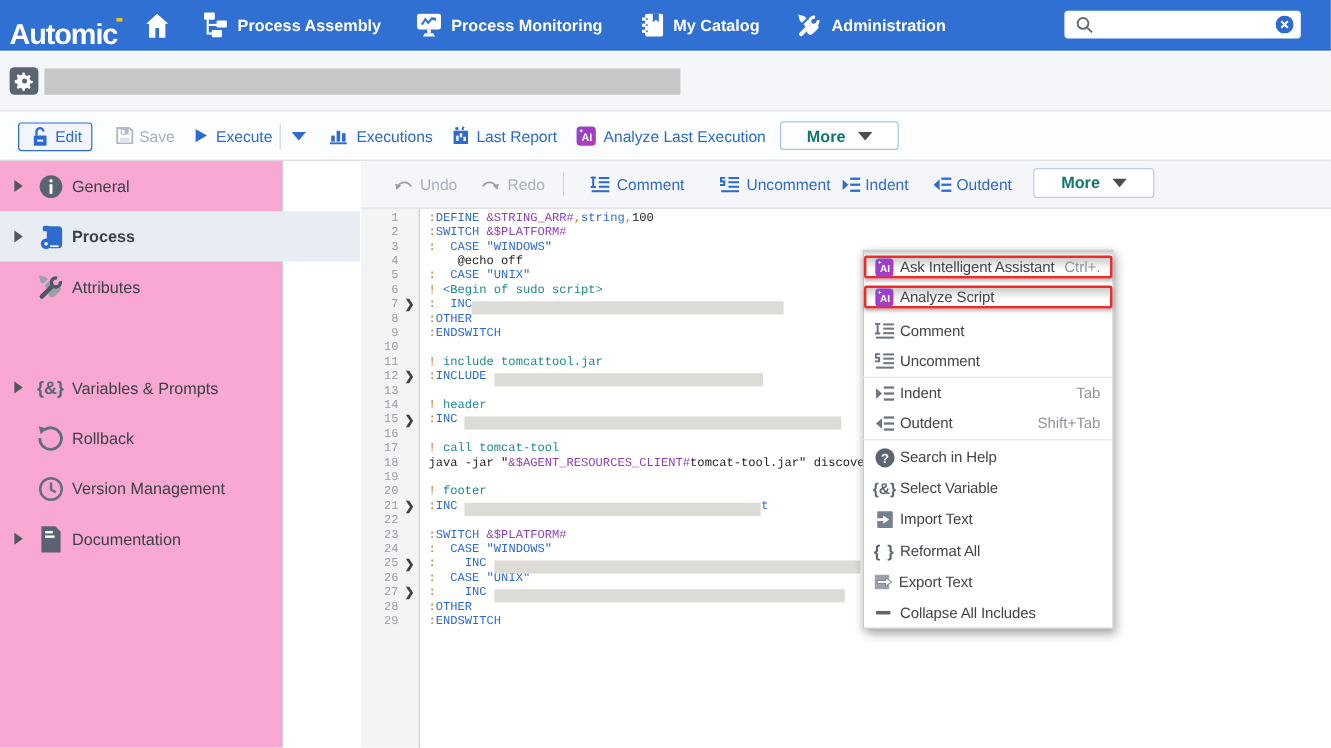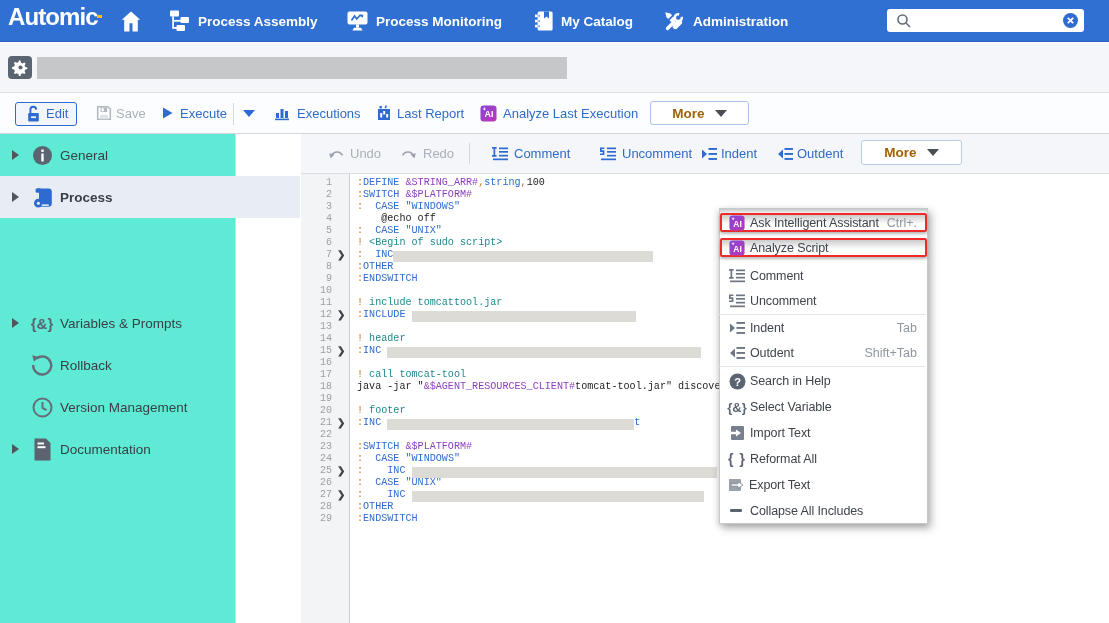--- a/index.html
+++ b/index.html
@@ -1,39 +1,39 @@
 <!DOCTYPE html>
 <html><head><meta charset="utf-8">
 <style>
 *{margin:0;padding:0;box-sizing:border-box}
 html,body{width:1109px;height:623px;overflow:hidden;background:#fff;font-family:"Liberation Sans",sans-serif}
 
 #nav{position:absolute;left:0;top:0;width:1109px;height:42px;background:#3070d2;border-bottom:1px solid #2b62c2}
-#nav .logo{position:absolute;left:8px;top:3px;color:#fff;font-size:24px;font-weight:bold;letter-spacing:-0.9px}
+#nav .logo{position:absolute;left:8px;top:16px;color:#fff;font-size:24px;font-weight:bold;letter-spacing:-0.9px}
 
 .navitem{position:absolute;top:0;height:42px;display:flex;align-items:center;color:#fff;font-size:13.5px;font-weight:bold}
 .navitem svg{margin-right:8px}
 
 #search{position:absolute;left:887px;top:9px;width:197px;height:23px;background:#fff;border-radius:3px}
 
 #band2{position:absolute;left:0;top:43px;width:1109px;height:50px;background:#f5f6f9;border-bottom:1px solid #dcdee2}
 #gearbox{position:absolute;left:8px;top:13px;width:24px;height:23px;background:#5b6572;border-radius:4px;color:#fff;text-align:center}
 #skel{position:absolute;left:37px;top:14px;width:530px;height:22px;background:#c5c7c9}
 
 #tbar{position:absolute;left:0;top:93px;width:1109px;height:41px;background:#fcfdfe;border-bottom:1px solid #d4d6da}
 .tblue{color:#2e6bc9;font-size:13px}
 .tgray{color:#a9b0ba;font-size:13px}
 #editbtn{position:absolute;left:15px;top:9px;width:62px;height:24px;border:1px solid #2e6bd0;border-radius:3px;background:#f2f6fc}
 .tbitem{position:absolute;top:0;height:40px;display:flex;align-items:center}
 #morebtn1{position:absolute;left:650px;top:8px;width:99px;height:24px;border:1px solid #a9c4e6;border-radius:3px;background:#fff;display:flex;align-items:center;justify-content:center}
 #morebtn2{position:absolute;left:560px;top:6px;width:101px;height:25px;border:1px solid #b9cde8;border-radius:3px;background:#fff;display:flex;align-items:center;justify-content:center}
-.morelabel{color:#a16207;font-size:13.5px;font-weight:bold;margin-right:10px}
+.morelabel{color:#0f766e;font-size:13.5px;font-weight:bold;margin-right:10px}
 .caretdn{width:0;height:0;border-left:6px solid transparent;border-right:6px solid transparent;border-top:7px solid #4a4e54}
 
-#side{position:absolute;left:0;top:134px;width:236px;height:489px;background:#5eead4;border-right:1px solid #d4d7db}
+#side{position:absolute;left:0;top:134px;width:236px;height:489px;background:#f9a8d4;border-right:1px solid #d4d7db}
 .srow{position:absolute;left:0;width:300px;height:42px;display:flex;align-items:center;font-size:13.5px;color:#3a3f46}
 .srow.sel{background:#e8edf4;font-weight:bold}
 .tri{position:absolute;left:12px;width:0;height:0;border-top:5px solid transparent;border-bottom:5px solid transparent;border-left:7px solid #51565d}
 .sicon{position:absolute;left:30px;width:24px;height:24px;display:flex;align-items:center;justify-content:center}
 .stext{position:absolute;left:60px}
 
 #edbar{position:absolute;left:301px;top:134px;width:976px;height:40px;background:#f5f6f9;border-bottom:1px solid #dcdee2}
 
 #gutter{position:absolute;left:301px;top:174px;width:49px;height:449px;background:#f3f4f6;border-right:1px solid #c9ccd1}
 #lnums{position:absolute;left:301px;top:177px;width:31px;font-family:"Liberation Mono",monospace;font-size:10px;line-height:12px;color:#9ba1a8;text-align:right;white-space:pre}
@@ -225,20 +225,36 @@
         <svg width="23" height="23" viewBox="0 0 23 23">
           <path fill="#2e6bd0" d="M8 2.5 H17.5 A3.3 3.3 0 0 1 20.8 5.8 V17.5 A3.3 3.3 0 0 1 17.5 20.8 H10.5 L8 17 Z"></path>
           <rect x="4.6" y="2.2" width="5.6" height="4.6" rx="1.6" fill="#2e6bd0"></rect>
           <circle cx="7.4" cy="17.2" r="4.4" fill="#2e6bd0"></circle>
           <circle cx="7.4" cy="17.2" r="1.5" fill="#eef2f8"></circle>
           <path fill="#2e6bd0" d="M10 13 h10 v5 h-10z"></path>
           <rect x="10.8" y="18.4" width="7" height="1.5" fill="#eef2f8"></rect>
         </svg>
       </span>
       <span class="stext">Process</span>
+    </div>
+  <div class="srow" style="top:84px">
+      <span class="sicon">
+        <svg width="23" height="23" viewBox="0 0 23 23">
+          <g fill="#9aa1ab">
+            <path d="M1.3 1.3 L6.9 2.8 L8.8 4.7 L4.7 8.8 L2.8 6.9 Z"></path>
+            <path d="M6 10.1 L10.1 6 L13 8.9 L8.9 13 Z"></path>
+            <path d="M10.3 14.6 L14.6 10.3 A3 3 0 0 1 18.85 14.55 L14.55 18.85 A3 3 0 0 1 10.3 14.6 Z"></path>
+          </g>
+          <g fill="#4d5663">
+            <path d="M2.5 17.9 L10.7 9.7 L13.3 12.3 L5.1 20.5 A1.84 1.84 0 0 1 2.5 17.9 Z"></path>
+            <path d="M16.95 2.38 A5.2 5.2 0 1 0 20.62 6.05 L17.92 6.78 A2.4 2.4 0 1 1 16.22 5.08 Z"></path>
+          </g>
+        </svg>
+      </span>
+      <span class="stext">Attributes</span>
     </div>
   <div class="srow" style="top:168px">
       <span class="tri" style="top:16px"></span>
       <span class="sicon">
         <span style="font-size:15px;font-weight:bold;color:#5b6572;font-family:'Liberation Sans'">{&amp;}</span>
       </span>
       <span class="stext">Variables &amp; Prompts</span>
     </div>
   <div class="srow" style="top:210px">
       <span class="sicon">

